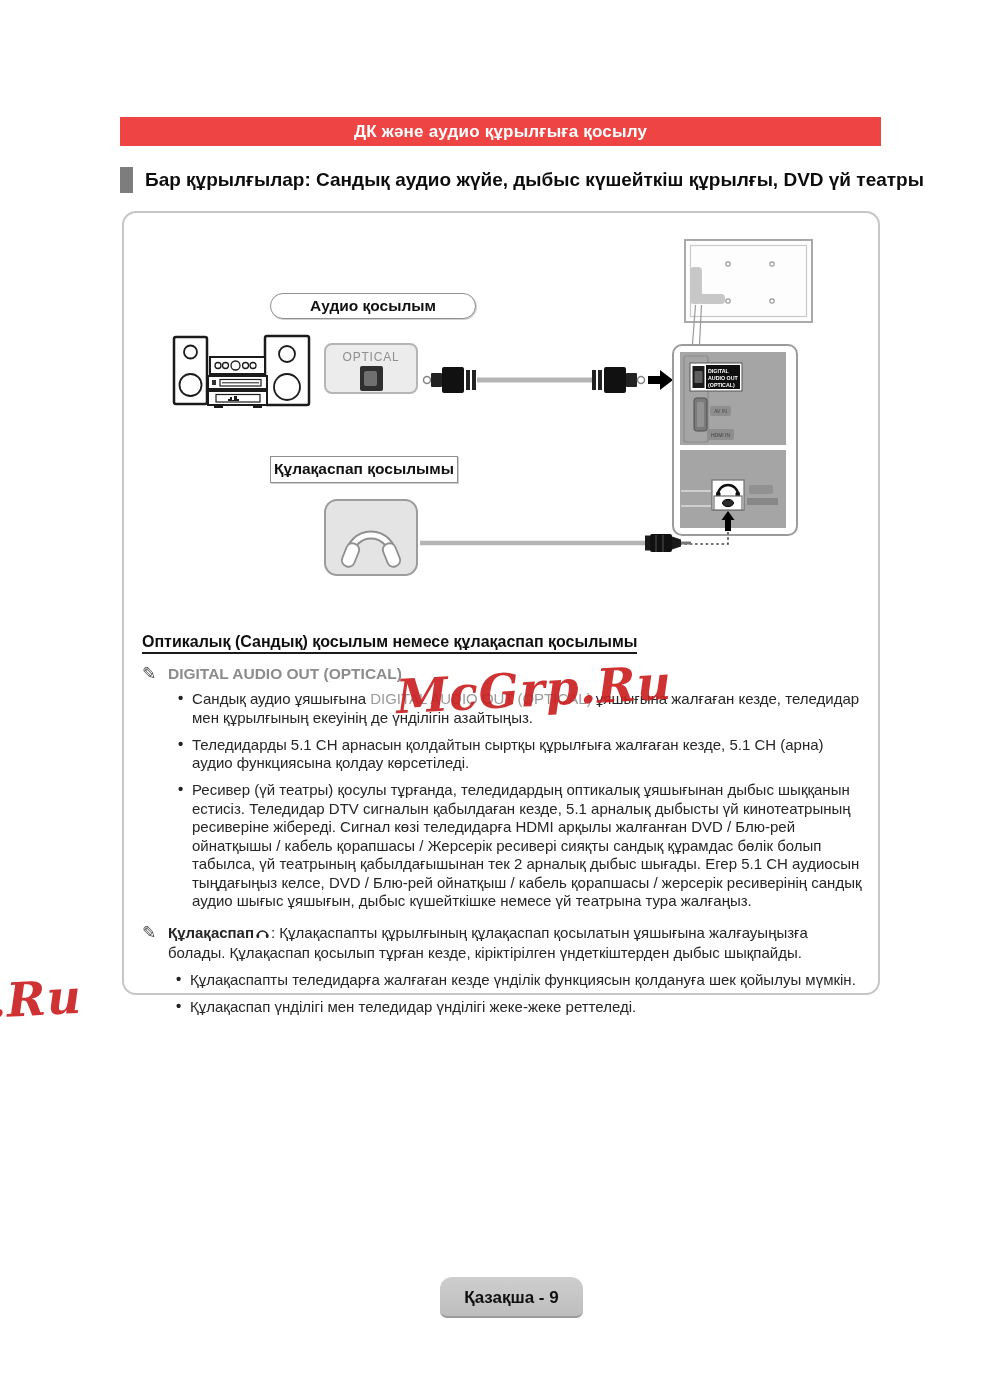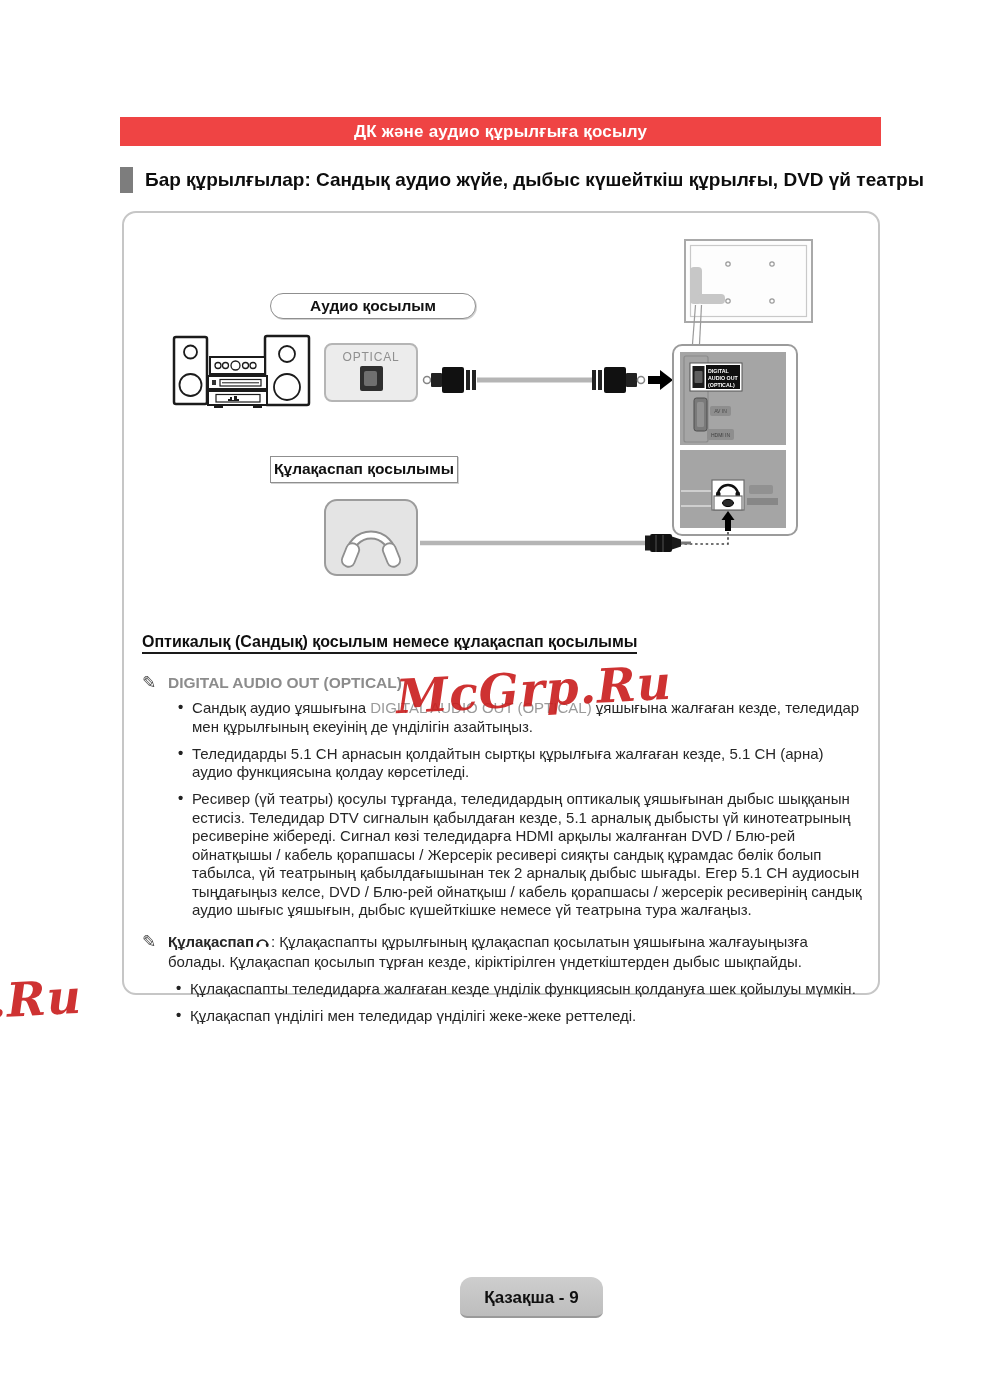--- a/index.html
+++ b/index.html
@@ -23,35 +23,35 @@
   }
   .diagram-svg{position:absolute;left:0;top:0;width:754px;height:420px;}
   .label-box{
     position:absolute;background:#ffffff;border:1.5px solid #8f8f8f;
     box-shadow:1px 1px 0 rgba(0,0,0,.18);
     font-size:15.5px;font-weight:bold;color:#111;text-align:center;box-sizing:border-box;
   }
   .audio-label{left:146px;top:80px;width:206px;height:26px;line-height:23px;border-radius:13px;}
   .hp-label{left:146px;top:243px;width:188px;height:27px;line-height:24px;}
   .optical-box{
-    position:absolute;left:200px;top:130px;width:94px;height:59px;
+    position:absolute;left:200px;top:130px;width:94px;height:51px;
     background:#ececec;border:2px solid #b5b5b5;border-radius:8px;box-sizing:border-box;
   }
   .optical-text{font-size:12px;color:#8f8f8f;text-align:center;margin-top:5px;letter-spacing:.8px;}
   .optical-port{width:23px;height:25px;background:#2f2f2f;margin:2px auto 0;border-radius:2px;position:relative;}
   .optical-port .inner{position:absolute;left:4px;top:5px;width:13px;height:15px;background:#6f6f6f;border-radius:2px;}
   .headphones-box{
     position:absolute;left:200px;top:286px;width:94px;height:77px;
     background:#e4e4e4;border:2px solid #9c9c9c;border-radius:13px;box-sizing:border-box;text-align:center;
   }
   
   .content{position:absolute;left:18px;top:419px;width:722px;font-size:15px;line-height:18.5px;color:#262626;}
   .heading{
     display:inline-block;font-size:16px;font-weight:bold;color:#0f0f0f;
-    border-bottom:2px solid #1a1a1a;padding-bottom:1px;margin:0 0 17px 0;line-height:19px;
+    border-bottom:2px solid #1a1a1a;padding-bottom:1px;margin:0 0 8px 0;line-height:19px;
   }
   .note-row{display:flex;align-items:flex-start;margin-top:2px;}
   .pencil{flex:0 0 26px;font-family:"DejaVu Sans",sans-serif;font-size:17px;color:#4a4a4a;line-height:19px;}
   .note-title{font-weight:bold;font-size:15.5px;color:#8c8c8c;line-height:19px;}
   .note-body{flex:1;line-height:19px;}
   .gray-term{color:#9a9a9a;}
   .bullets{margin:7px 0 0 36px;}
   .bullet{position:relative;padding-left:14px;margin-bottom:8.5px;}
   .dot{position:absolute;left:0;top:-1px;font-weight:bold;color:#222;}
   .hp-note{margin-top:12px;}
@@ -62,21 +62,21 @@
     font-size:47px;color:rgba(201,28,28,.9);letter-spacing:1px;transform:rotate(-3deg);
     white-space:nowrap;pointer-events:none;z-index:50;
   }
   .wm-main{left:396px;top:662px;}
   .wm-edge{left:-194px;top:976px;}
   
   .footer-box{
     position:absolute;left:440px;top:1277px;width:143px;height:41px;
     background:linear-gradient(#cecece,#bdbdbd);
     border-radius:12px 12px 7px 7px;border-bottom:2px solid #9a9a9a;
-    text-align:center;font-size:17px;font-weight:bold;color:#101010;line-height:41px;box-sizing:border-box;margin-left:20px;
+    text-align:center;font-size:17px;font-weight:bold;color:#101010;line-height:41px;box-sizing:border-box;
   }
   .svgtxt{font-family:"Liberation Sans",sans-serif;}
 </style>
 </head>
 <body>
 
 <div class="page">
 
   <div class="header-bar">ДК және аудио құрылғыға қосылу</div>
 

